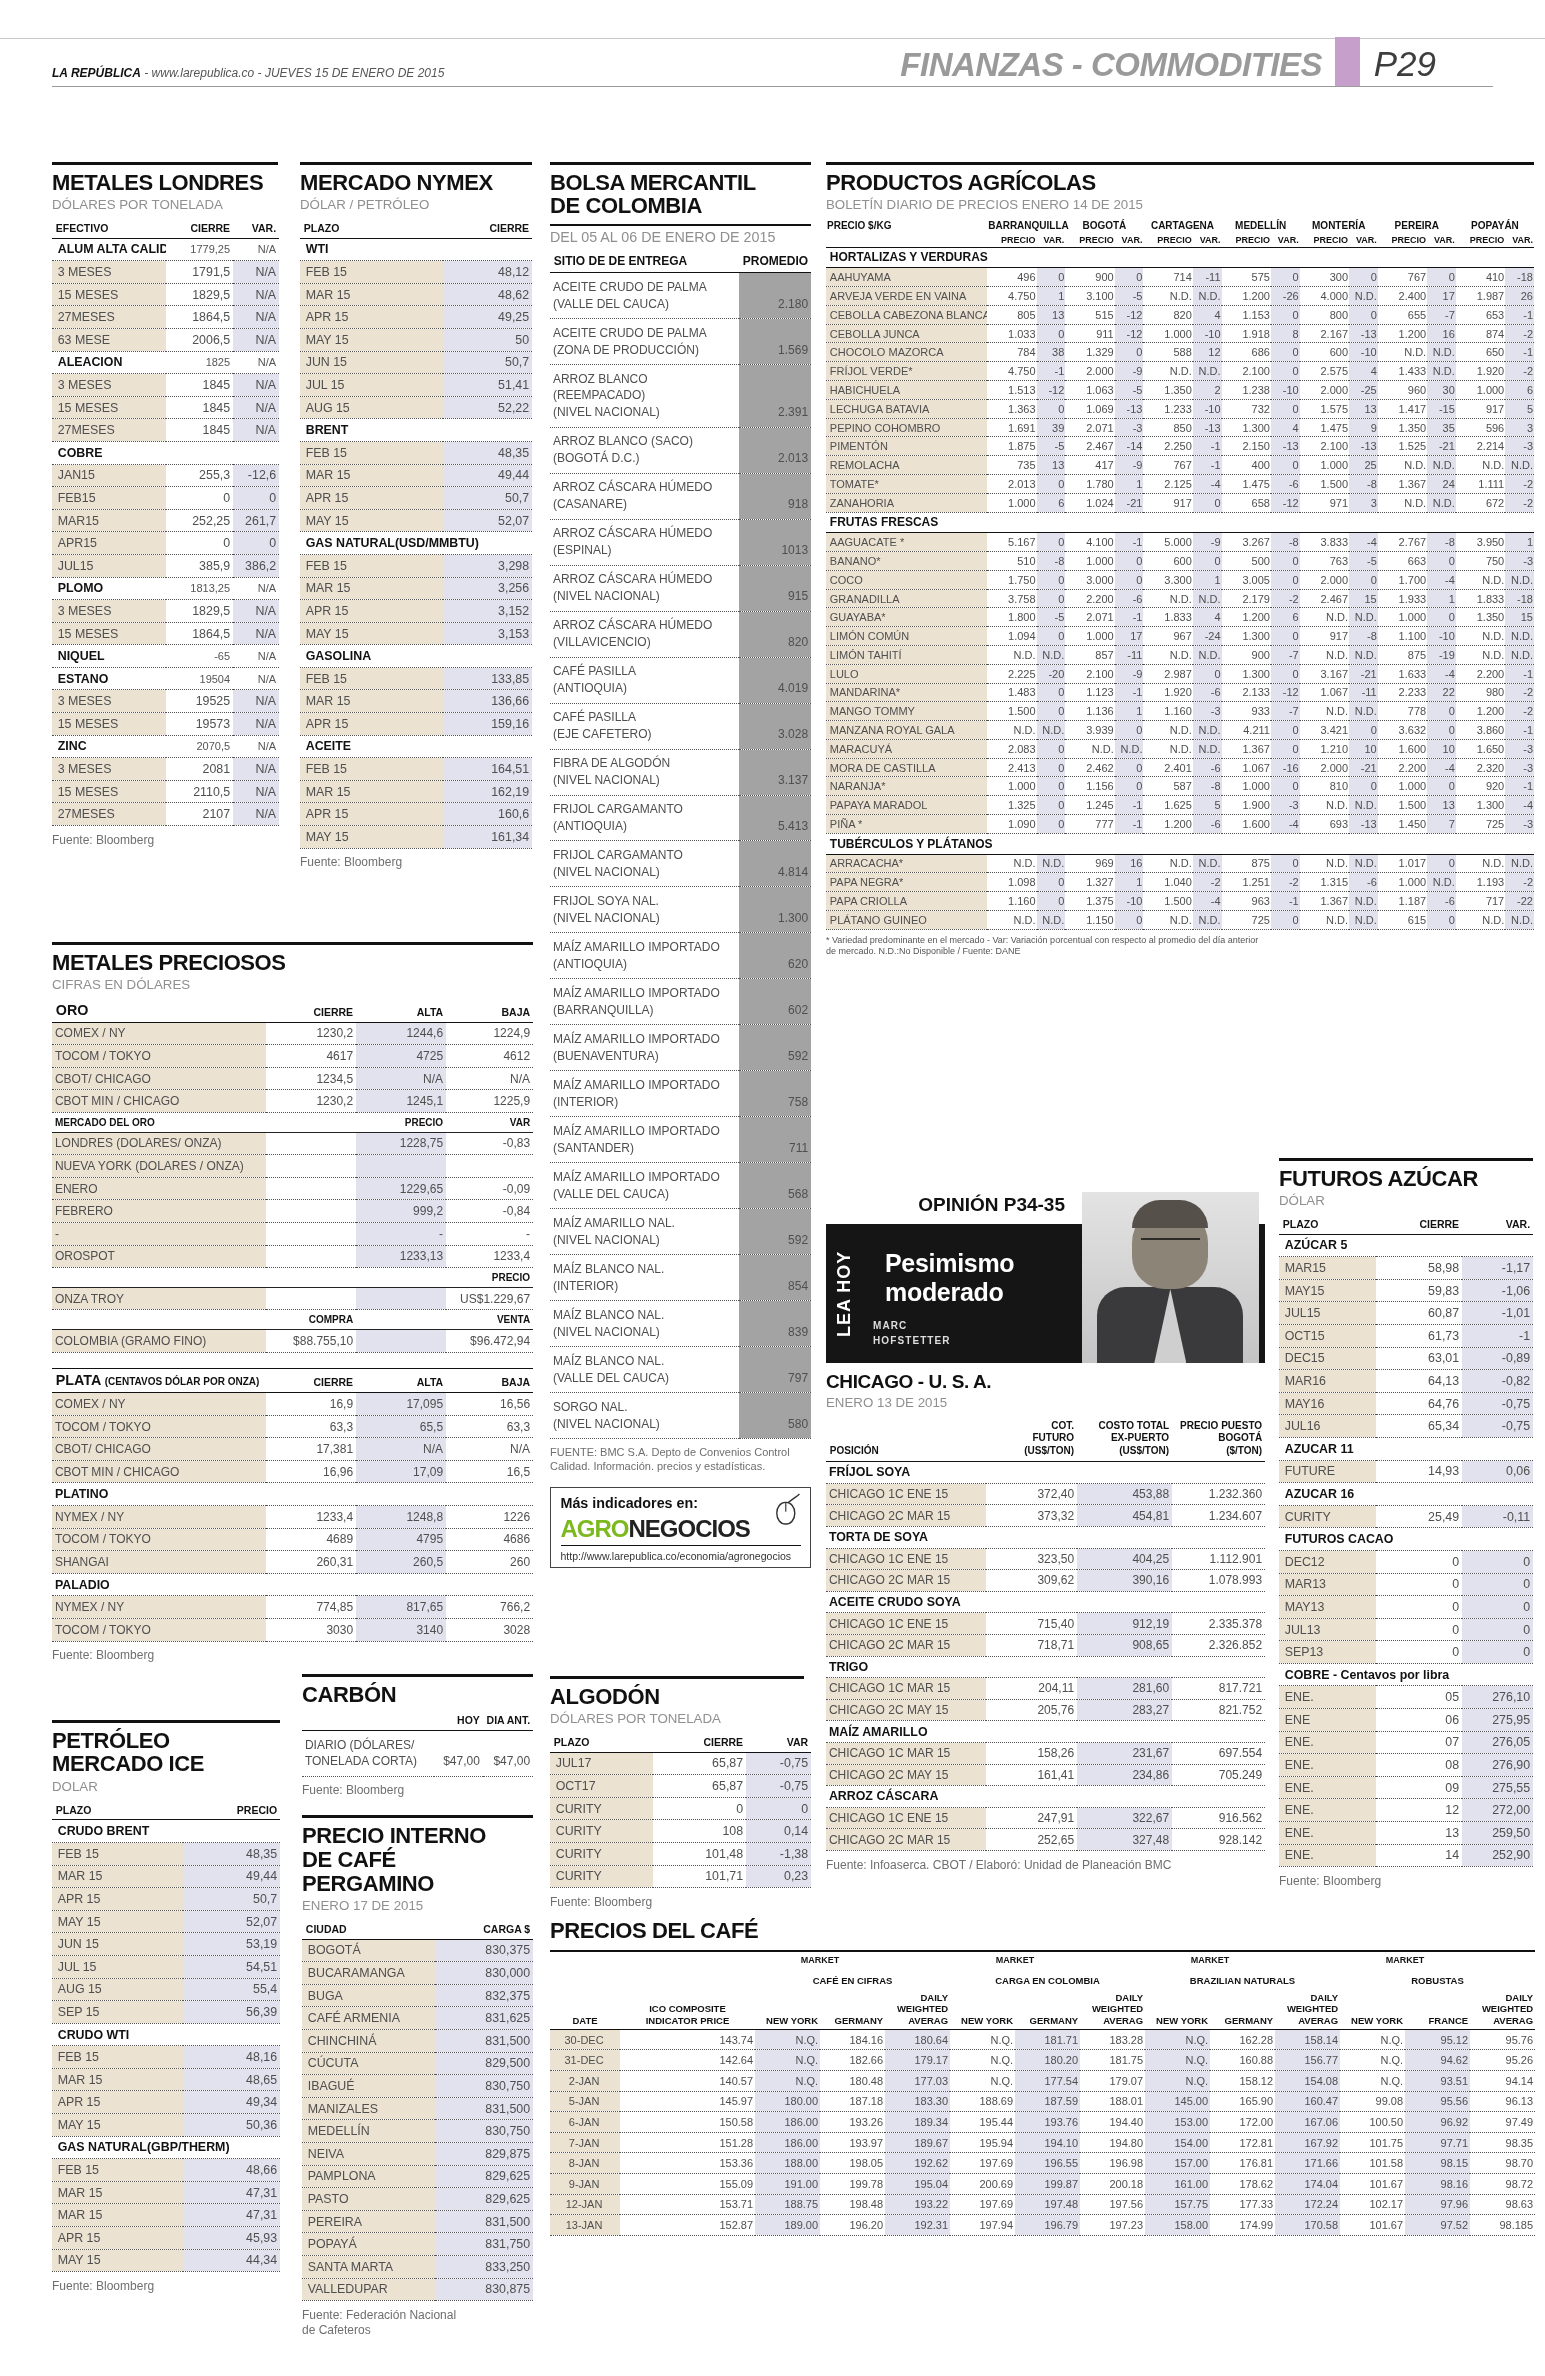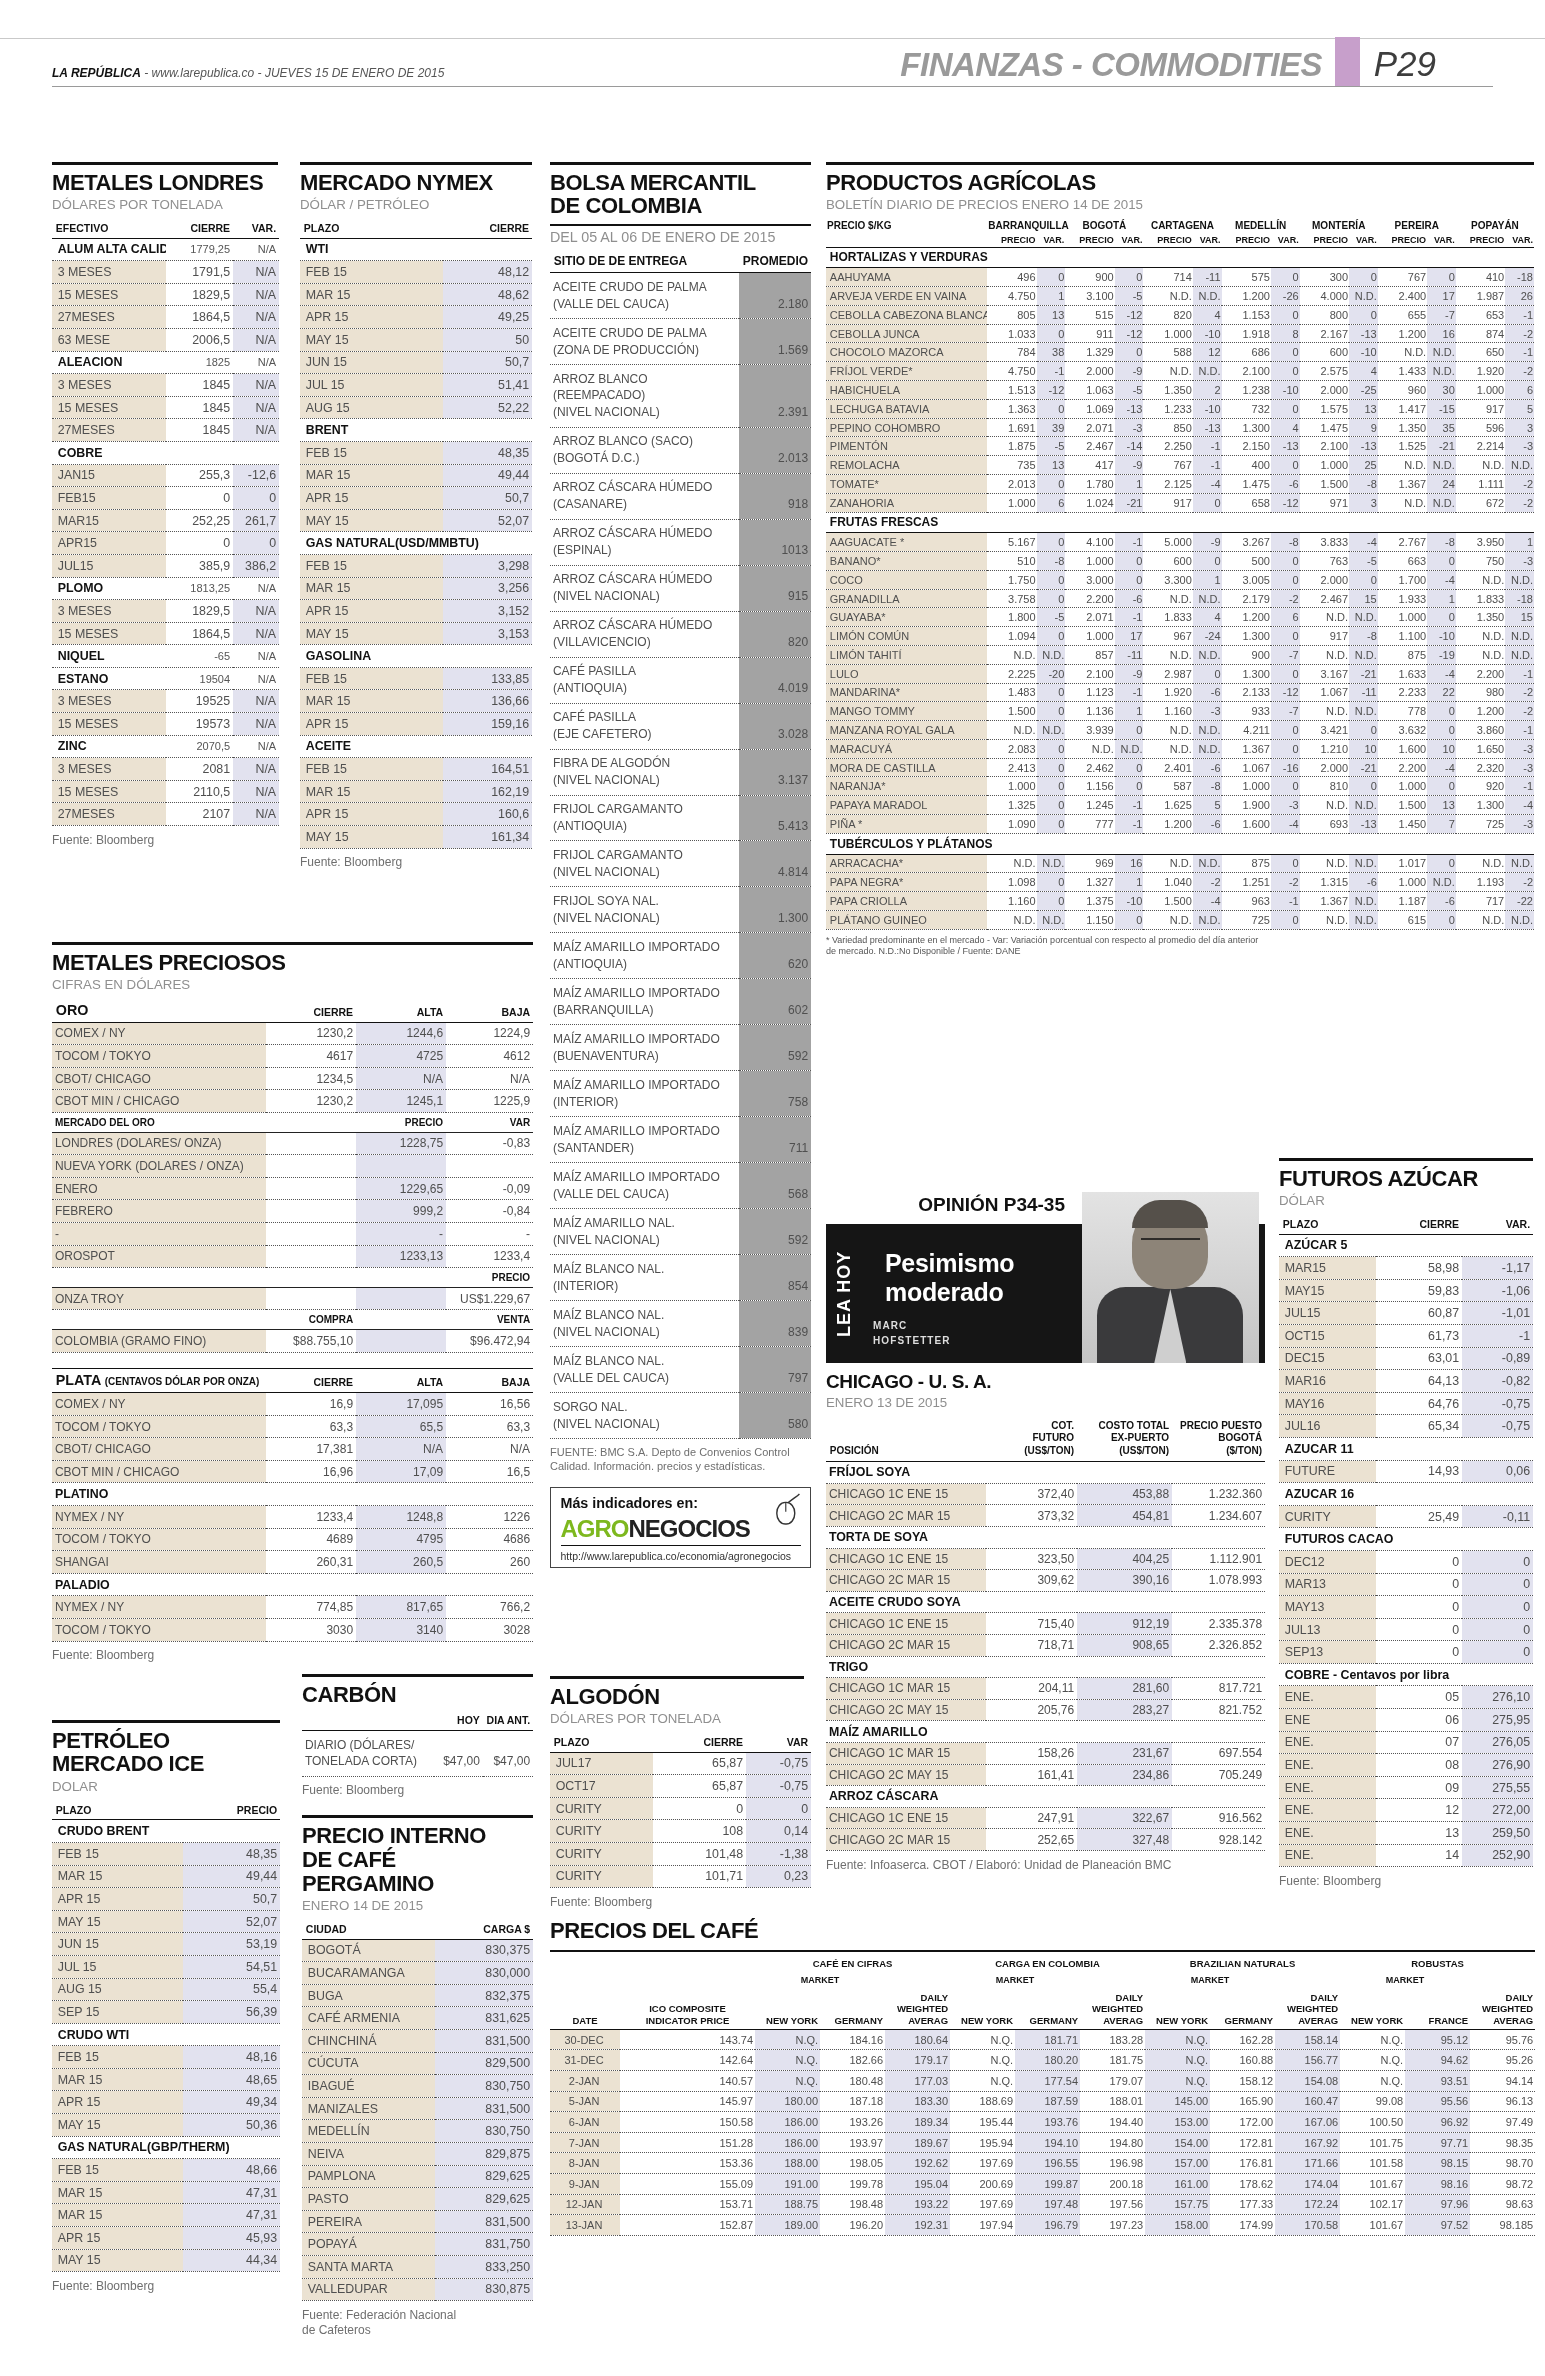--- a/index.html
+++ b/index.html
@@ -1710,21 +1710,21 @@
             <td class="lbl">DIARIO (DÓLARES/<br>TONELADA CORTA)</td>
             <td class="num">$47,00</td>
             <td class="num">$47,00</td>
           </tr>
         </tbody>
     </table>
     <div class="fuente">Fuente: Bloomberg</div>
   </div>
   <div class="rule" style="margin-top:17px">
     <div class="stitle">PRECIO INTERNO<br>DE CAFÉ PERGAMINO</div>
-    <div class="ssub">ENERO 14 DE 2015</div>
+    <div class="ssub">ENERO 17 DE 2015</div>
     <table>
       <colgroup>
           <col style="width:133px">
           <col style="width:98px">
         </colgroup>
       <thead>
           <tr>
             <th class="l">CIUDAD</th>
             <th>CARGA $</th>
           </tr>
@@ -1866,36 +1866,36 @@
         <col style="width:65px">
         <col style="width:65px">
         <col style="width:65px">
         <col style="width:65px">
         <col style="width:65px">
         <col style="width:65px">
         <col style="width:65px">
       </colgroup>
     <thead>
       <tr>
-        <th class="grph" colspan="2"></th>
-        <th class="grph" colspan="3">CAFÉ EN CIFRAS</th>
-        <th class="grph" colspan="3">CARGA EN COLOMBIA</th>
-        <th class="grph" colspan="3">BRAZILIAN NATURALS</th>
-        <th class="grph" colspan="3">ROBUSTAS</th>
-      </tr>
-      <tr>
         <th class="mkt" colspan="2"></th>
         <th class="mkt" colspan="2">MARKET</th>
           <th class="mkt"></th>
         <th class="mkt" colspan="2">MARKET</th>
           <th class="mkt"></th>
         <th class="mkt" colspan="2">MARKET</th>
           <th class="mkt"></th>
         <th class="mkt" colspan="2">MARKET</th>
           <th class="mkt"></th>
+      </tr>
+      <tr>
+        <th class="grph" colspan="2"></th>
+        <th class="grph" colspan="3">CAFÉ EN CIFRAS</th>
+        <th class="grph" colspan="3">CARGA EN COLOMBIA</th>
+        <th class="grph" colspan="3">BRAZILIAN NATURALS</th>
+        <th class="grph" colspan="3">ROBUSTAS</th>
       </tr>
       <tr>
         <th class="c">DATE</th>
         <th class="c">ICO COMPOSITE<br>INDICATOR PRICE</th>
         <th>NEW YORK</th>
         <th>GERMANY</th>
         <th>DAILY<br>WEIGHTED<br>AVERAG</th>
         <th>NEW YORK</th>
         <th>GERMANY</th>
         <th>DAILY<br>WEIGHTED<br>AVERAG</th>

